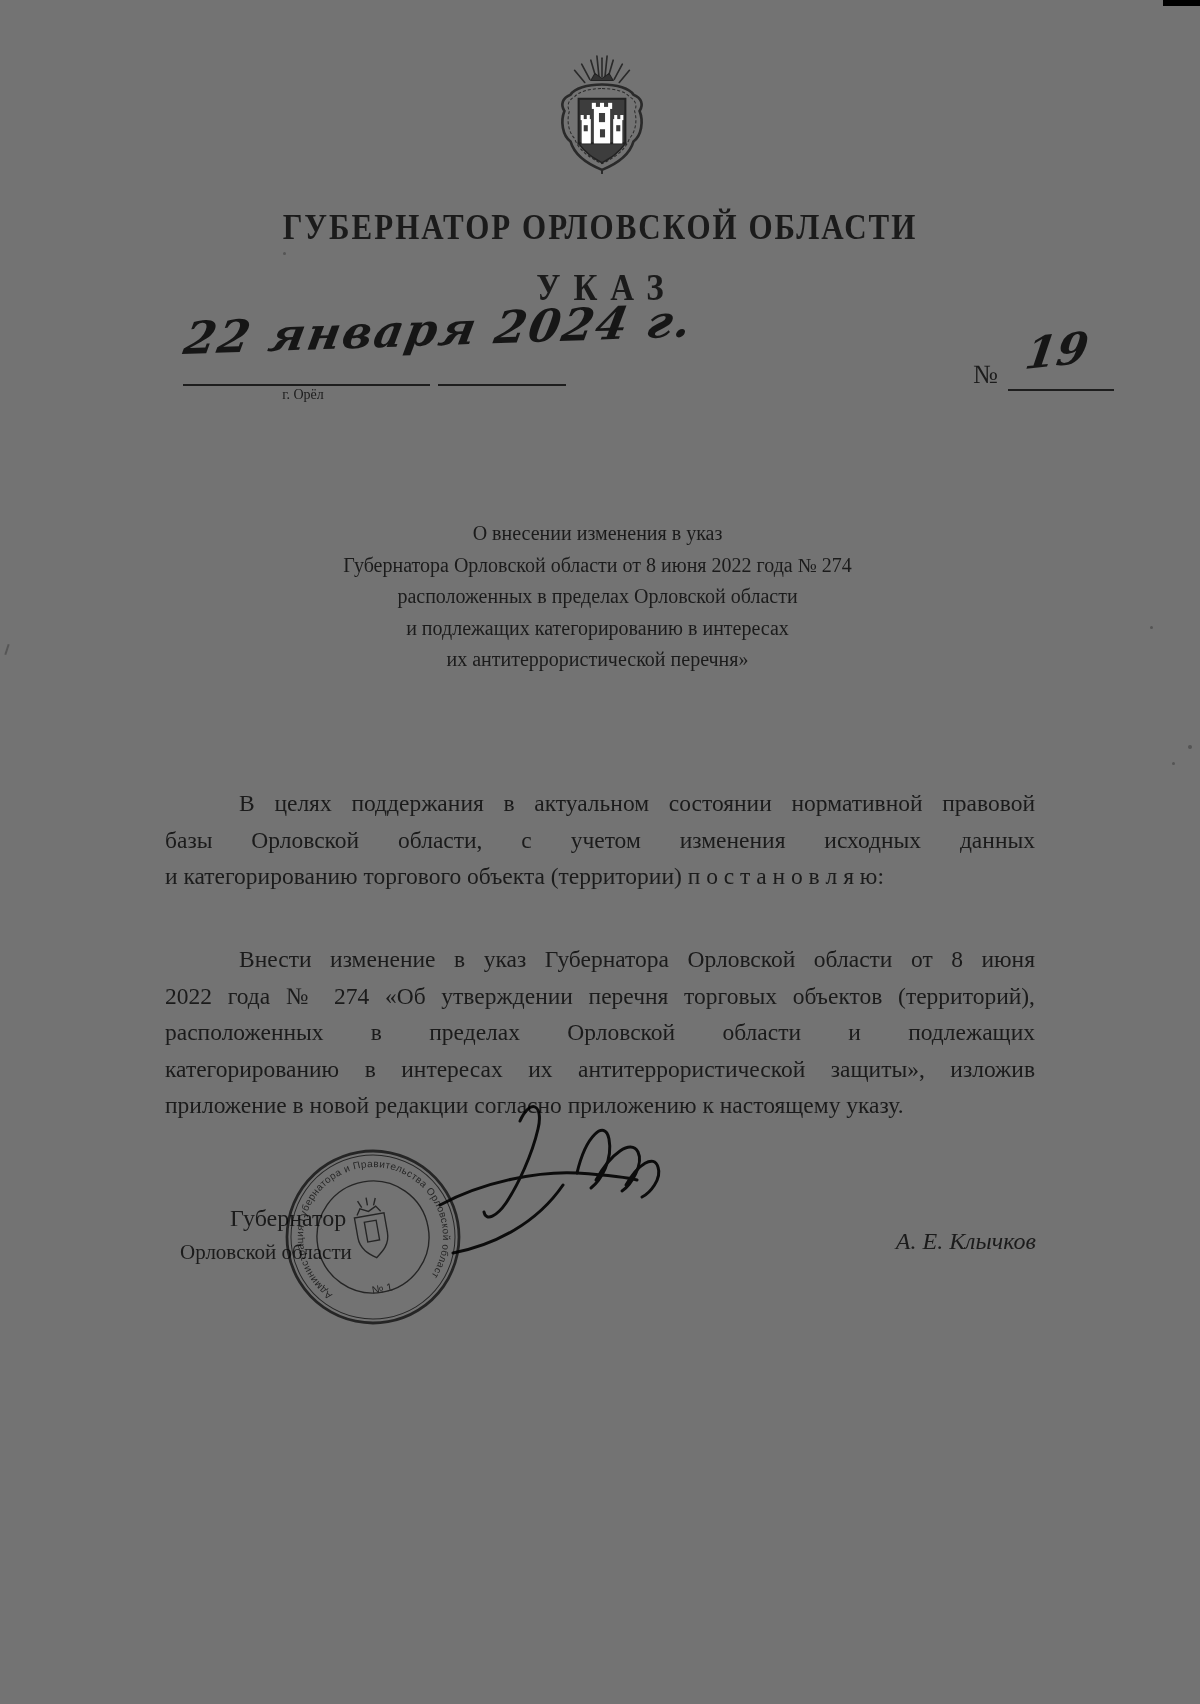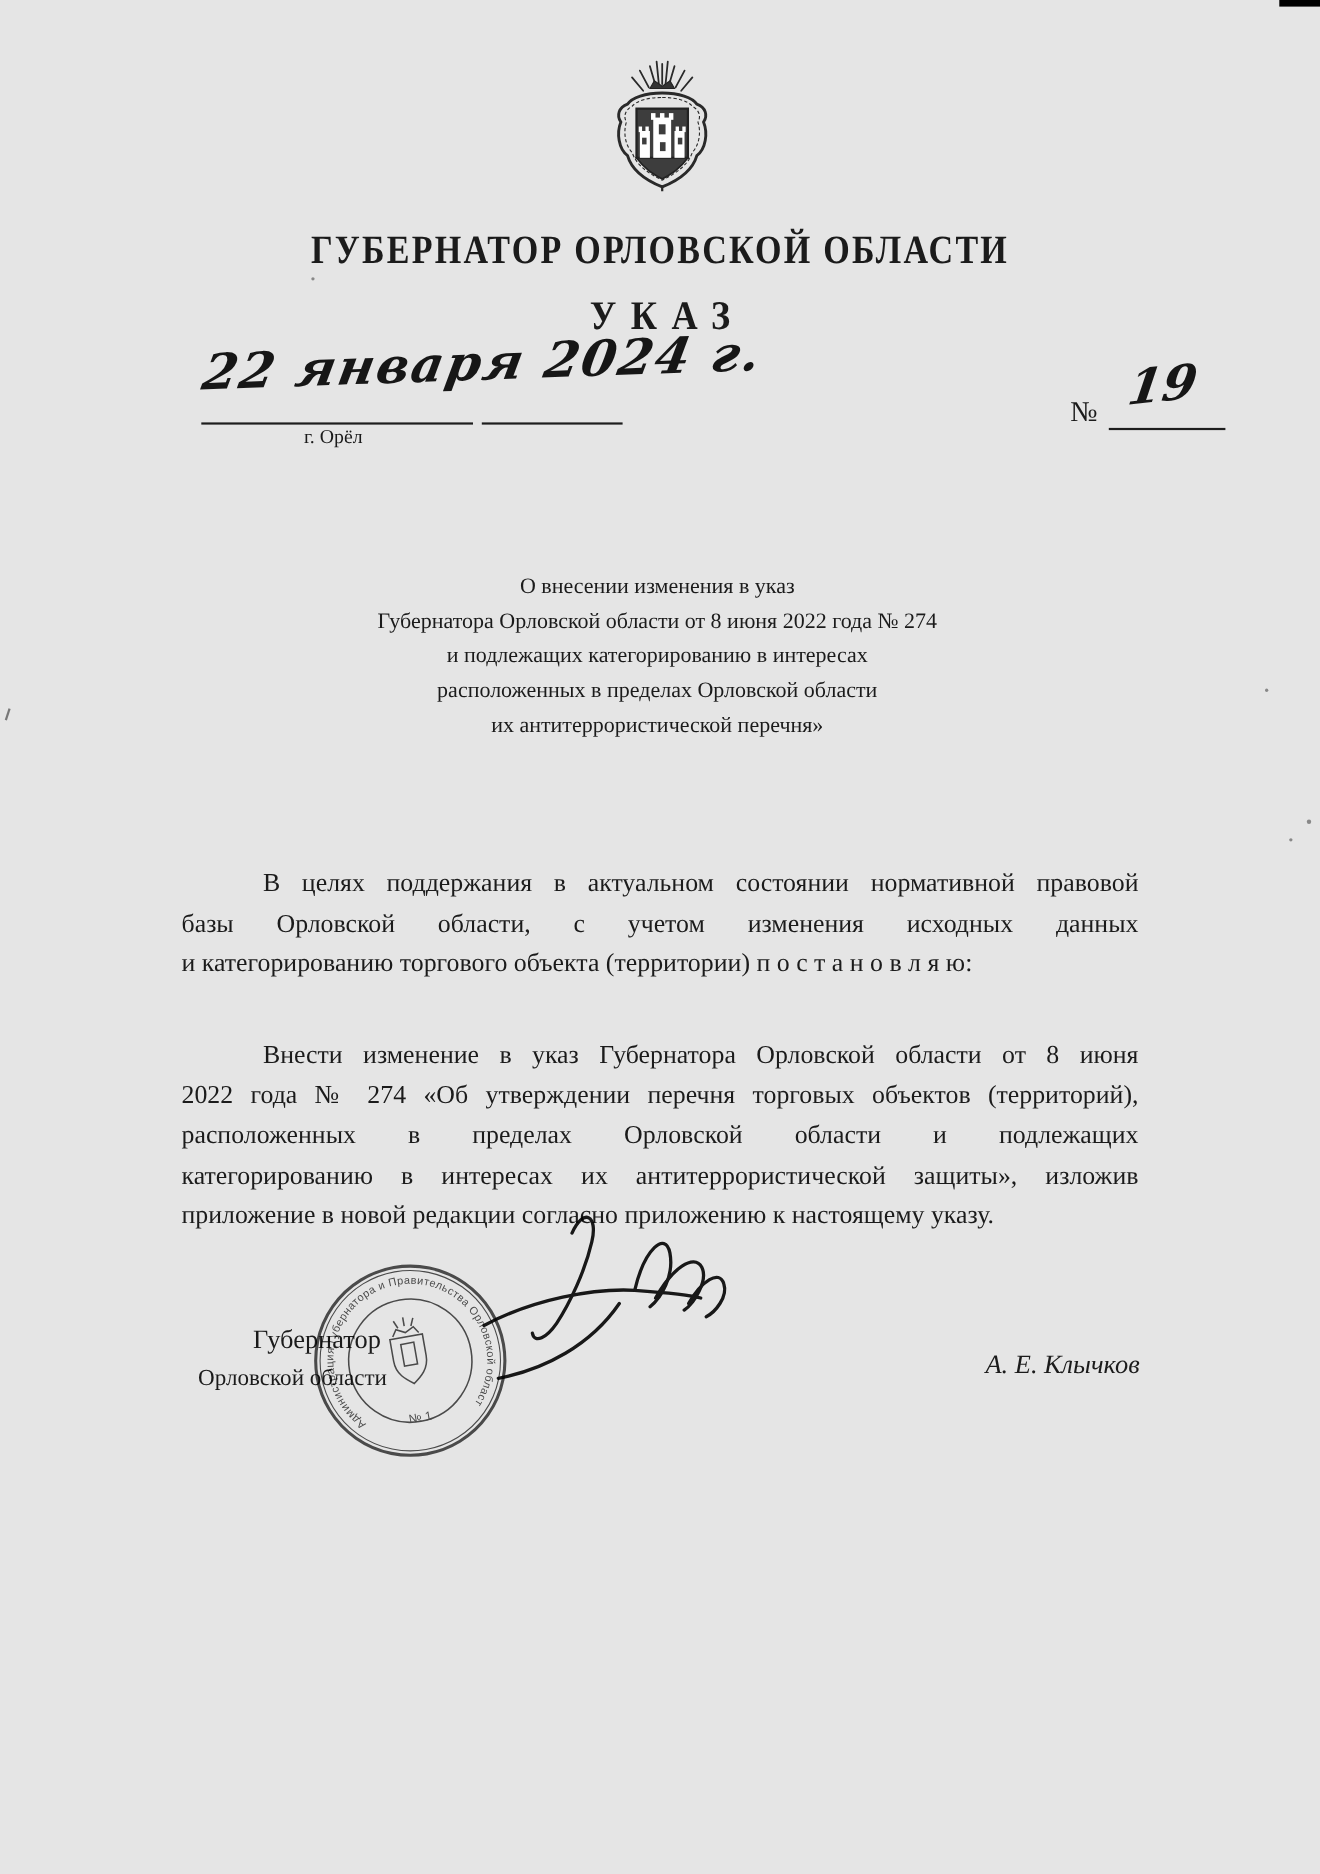--- a/index.html
+++ b/index.html
@@ -1,18 +1,18 @@
 <!DOCTYPE html>
 <html><head>
 <meta charset="utf-8">
 <style>
   html,body { margin:0; padding:0; background:#ffffff; }
   #page {
     position:relative; width:1200px; height:1704px; margin:0 auto;
-    background:#e5e5e5; overflow:hidden;
+    background:#737373; overflow:hidden;
     font-family:"Liberation Serif","DejaVu Serif",serif;
     color:#1b1b1b;
   }
   .abs { position:absolute; }
 
   .corner-bar { left:1163px; top:0; width:37px; height:6px; background:#000; }
 
   .emblem { left:556px; top:50px; }
 
   .authority {
@@ -33,21 +33,21 @@
     color:#161616; white-space:nowrap;
   }
   .hand-date {
     left:180px; top:312px; font-size:45px;
     transform:skewX(-12deg) rotate(-2deg); transform-origin:left bottom;
     letter-spacing:2px;
   }
   .rule { border-top:2px solid #1d1d1d; height:0; }
   .date-rule-1 { left:183px; top:384px; width:247px; }
   .date-rule-2 { left:438px; top:384px; width:128px; }
-  .place { left:228px; top:387px; width:150px; text-align:center; font-size:18px; }
+  .place { left:228px; top:387px; width:150px; text-align:center; font-size:14px; }
 
   .num-label { left:973px; top:360px; font-size:26px; }
   .hand-num {
     left:1022px; top:328px; font-size:44px;
     transform:skewX(-14deg) rotate(-6deg); transform-origin:left bottom;
   }
   .num-rule { left:1008px; top:389px; width:106px; }
 
   .title { left:150px; top:518px; width:895px; font-size:20px; line-height:31.5px; }
   .title .tline { text-align:center; }
@@ -133,22 +133,22 @@
   <div class="abs rule date-rule-2"></div>
   <div class="abs place">г. Орёл</div>
 
   <div class="abs num-label">№</div>
   <div class="abs hand hand-num">19</div>
   <div class="abs rule num-rule"></div>
 
   <div class="abs title">
       <div class="tline">О внесении изменения в указ</div>
       <div class="tline">Губернатора Орловской области от 8 июня 2022 года № 274</div>
+      <div class="tline">расположенных в пределах Орловской области</div>
       <div class="tline">и подлежащих категорированию в интересах</div>
-      <div class="tline">расположенных в пределах Орловской области</div>
       <div class="tline">их антитеррористической перечня»</div>
     </div>
 
   <div class="abs para para-1">
       <div class="tline">В целях поддержания в актуальном состоянии нормативной правовой</div>
       <div class="tline">базы Орловской области, с учетом изменения исходных данных</div>
       <div class="tline">и категорированию торгового объекта (территории) п о с т а н о в л я ю:</div>
     </div>
   <div class="abs para para-2">
       <div class="tline">Внести изменение в указ Губернатора Орловской области от 8 июня</div>

